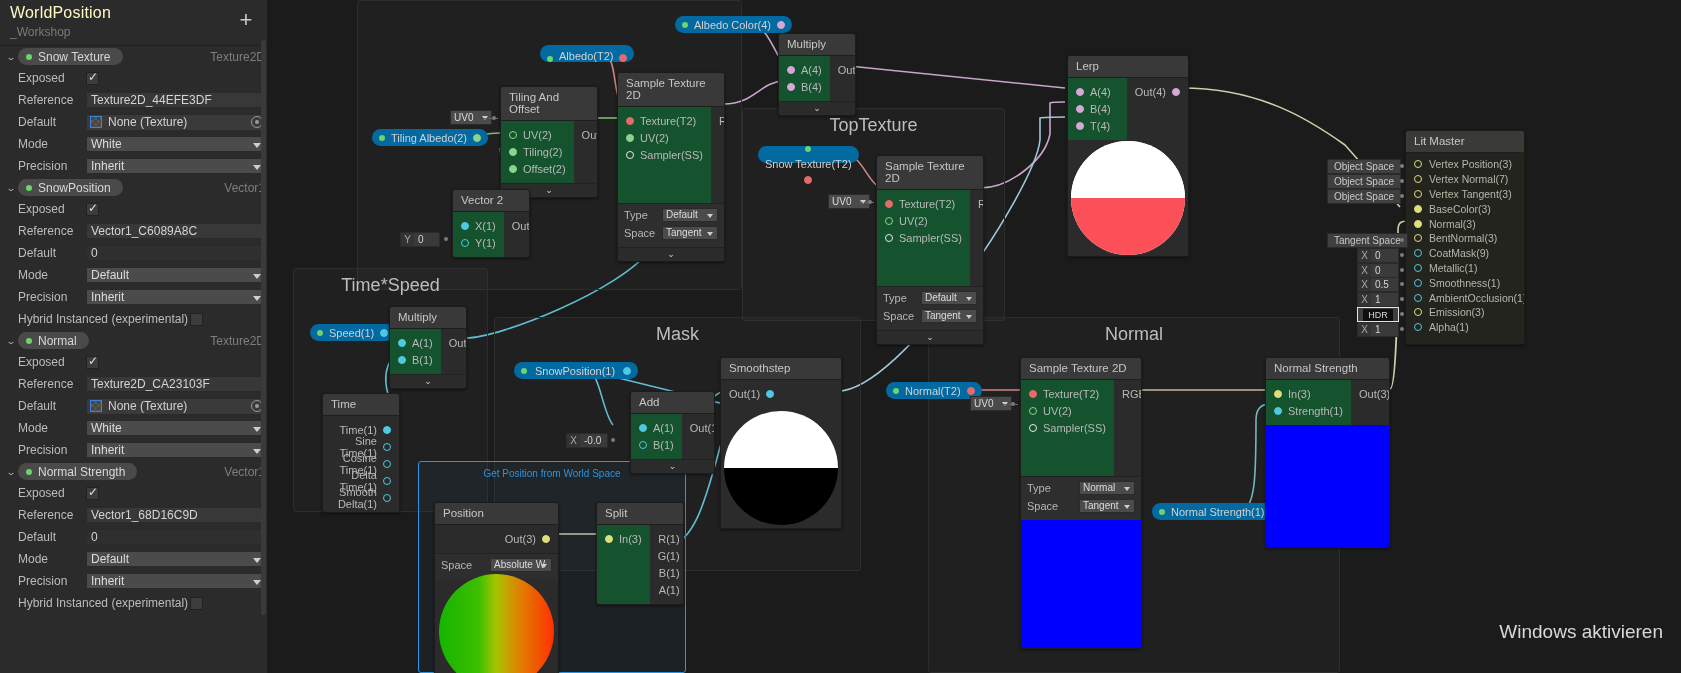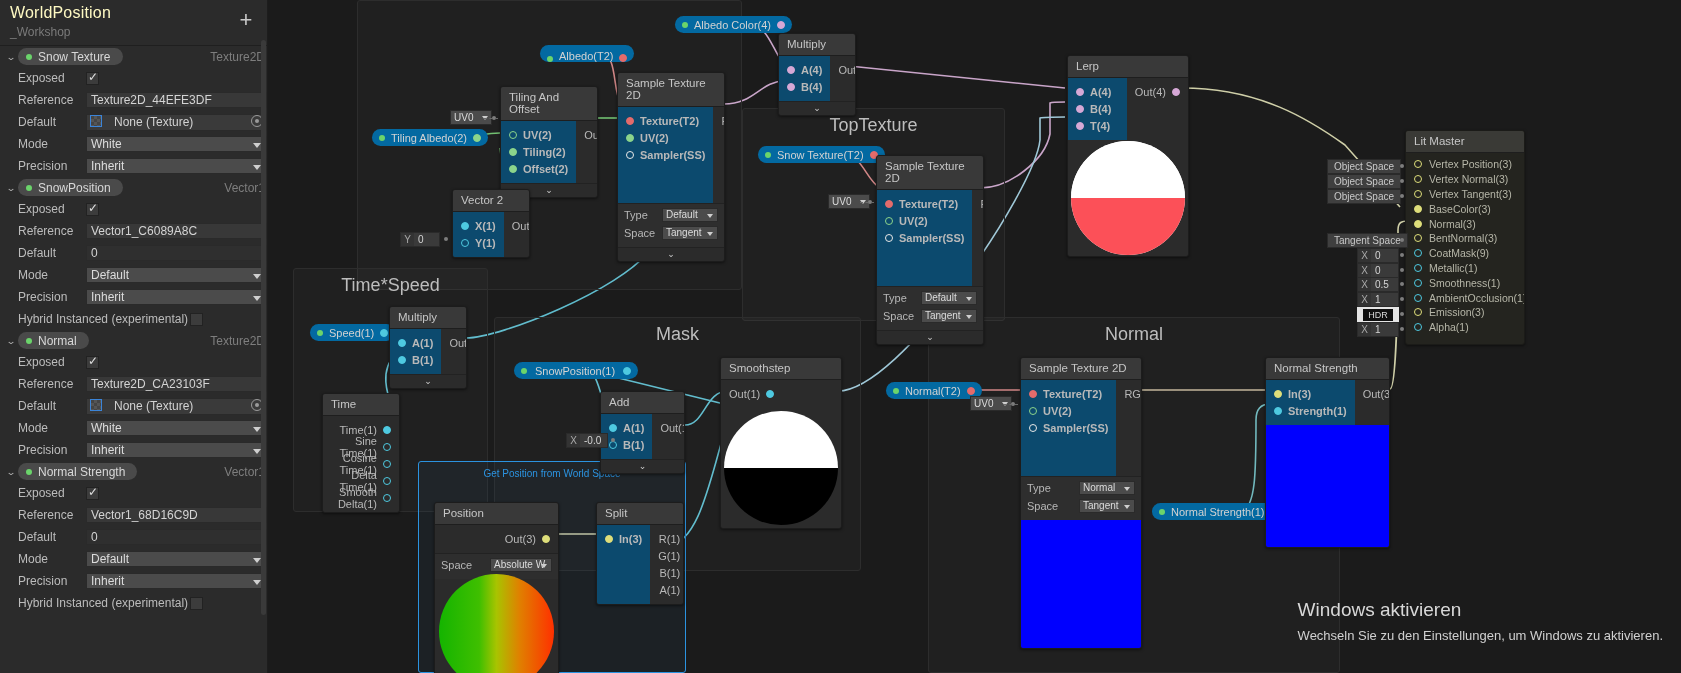--- a/index.html
+++ b/index.html
@@ -66,21 +66,21 @@
     color:#dcdcdc; font-size:12px; padding:0 4px; line-height:14px;
     position:relative; cursor:pointer;
   }
   .select:after{
     content:""; position:absolute; right:5px; top:6px;
     border-left:4px solid transparent; border-right:4px solid transparent;
     border-top:5px solid #cfcfcf;
   }
   .texfield {
     flex:1; height:17px; background:#3a3a3a; border:1px solid #2a2a2a;
-    display:flex; align-items:flex-start; gap:12px; padding:0 3px; cursor:pointer;
+    display:flex; align-items:center; gap:6px; padding:0 3px; cursor:pointer;
   }
   .texswatch{
     width:12px;height:12px; border:1px solid #3b84d8;
     background:
       linear-gradient(45deg,#555 25%,transparent 25%,transparent 75%,#555 75%),
       linear-gradient(45deg,#555 25%,#444 25%,#444 75%,#555 75%);
     background-size:6px 6px; background-position:0 0,3px 3px;
   }
   .texlabel{ color:#d2d2d2; font-size:12px;}
   .objpick{
@@ -121,21 +121,21 @@
   .node .ntitle {
     background:#393939; color:#c6c6c6; font-size:11.5px;
     padding:4px 8px 5px 8px; border-bottom:1px solid #1e1e1e;
   }
   .node .nbody { display:flex; background:#2b2b2b; }
   .node .ports-in, .node .ports-out {
     padding:5px 0 6px 0;
   }
   .node .ports-in{ flex:1; }
   .node .ports-out{ text-align:right; }
-  .node .nbody.split .ports-in { background:#0c4a6e;font-weight:bold; }
+  .node .nbody.split .ports-in { background:#14532d; }
   .port {
     display:flex; align-items:center; gap:6px; height:17px;
     font-size:11px; color:#b9b9b9; padding:0 8px;
   }
   .port.out { justify-content:flex-end; }
   .dotp {
     width:8px;height:8px;border-radius:50%; border:1.5px solid #8bd48b;
     flex:none;
   }
   .dotp.filled{ background:#8bd48b; }
@@ -187,21 +187,21 @@
     display:flex;align-items:center; font-size:10px; color:#d4d4d4;
   }
   .xval .xk{ width:13px;text-align:center;color:#a9a9a9;background:#333;height:100%;line-height:13px;}
   .xval .xv{ padding:0 4px; }
 
   .spacebtn{
     position:absolute; height:15px; background:#3f3f3f; border:1px solid #2a2a2a;
     color:#c9c9c9; font-size:10px; line-height:13px; padding:0 6px; cursor:pointer;
   }
   .hdrbtn{
-    position:absolute; height:15px; background:#3f3f3f;border:7px solid #e5e5e5;
+    position:absolute; height:15px; background:#3f3f3f;border:1px solid #e5e5e5;
     display:flex;align-items:center;justify-content:center;cursor:pointer;text-align:right;
   }
   .hdrbtn span{background:#101010;color:#d8d8d8;font-size:9px;padding:1px 5px;}
 
   .smalldot{position:absolute;width:4px;height:4px;border-radius:50%;background:#7d7d7d;}
   .dash{position:absolute;height:1px;border-top:1px dashed #6a6a6a;}
 
   
   #litmaster .ntitle{background:#3a3a36;}
   #litmaster{ background:#24241f; border-color:#1b1b18;}
@@ -452,21 +452,21 @@
     <span>Albedo Color(4)</span>
     <span class="dotp v4 filled"></span>
   </div>
 
   <div class="chip" style="left:372px;top:129px;">
     <span class="gdot"></span>
     <span>Tiling Albedo(2)</span>
     <span class="dotp v2 filled"></span>
   </div>
 
-  <div class="chip" style="left:758px;top:146px;">
+  <div class="chip" style="left:758px;top:146px;flex-direction:column;">
     <span class="gdot"></span>
     <span>Snow Texture(T2)</span>
     <span class="dotp tex filled"></span>
   </div>
 
   <div class="chip" style="left:310px;top:324px;">
     <span class="gdot"></span>
     <span>Speed(1)</span>
     <span class="dotp v1 filled"></span>
   </div>
@@ -755,21 +755,21 @@
           <span class="dotp v1"></span>
         </div>
         <div class="port out">
           <span>Smooth Delta(1)</span>
           <span class="dotp v1"></span>
         </div>
       </div>
     </div>
   </div>
 
-  <div class="node" style="left:600px;top:391px;width:85px;">
+  <div class="node" style="left:630px;top:391px;width:85px;">
     <div class="ntitle">Add</div>
     <div class="nbody split">
       <div class="ports-in">
         <div class="port">
           <span class="dotp v1 filled"></span>
           <span>A(1)</span>
         </div>
         <div class="port">
           <span class="dotp v1"></span>
           <span>B(1)</span>
@@ -942,21 +942,21 @@
 
   <div class="node" id="litmaster" style="left:1405px;top:130px;width:120px;height:215px;">
     <div class="ntitle">Lit Master</div>
     <div id="master-slots" style="padding:4px 0 0 0;">
           <div class="mport">
             <span class="dotp v3"></span>
             <span>Vertex Position(3)</span>
           </div>
           <div class="mport">
             <span class="dotp v3"></span>
-            <span>Vertex Normal(3)</span>
+            <span>Vertex Normal(7)</span>
           </div>
           <div class="mport">
             <span class="dotp v3"></span>
             <span>Vertex Tangent(3)</span>
           </div>
           <div class="mport">
             <span class="dotp v3 filled"></span>
             <span>BaseColor(3)</span>
           </div>
           <div class="mport">
@@ -1028,17 +1028,16 @@
         <div class="smalldot" style="left: 1400px; top: 312px;"></div>
         <div class="xval" style="width: 42px; left: 1357px; top: 321.8px; position: absolute;">
           <span class="xk">X</span>
           <span class="xv">1</span>
         </div>
         <div class="smalldot" style="left: 1400px; top: 326.8px;"></div>
       </div>
 
   <div id="watermark">
     <div id="wm1">Windows aktivieren</div>
-    <div id="wm2">Wechseln Sie zu den Einstellungen, um Windows zu aktivieren.</div>
   </div>
 
 </div>
 </div>
 
 </body></html>

